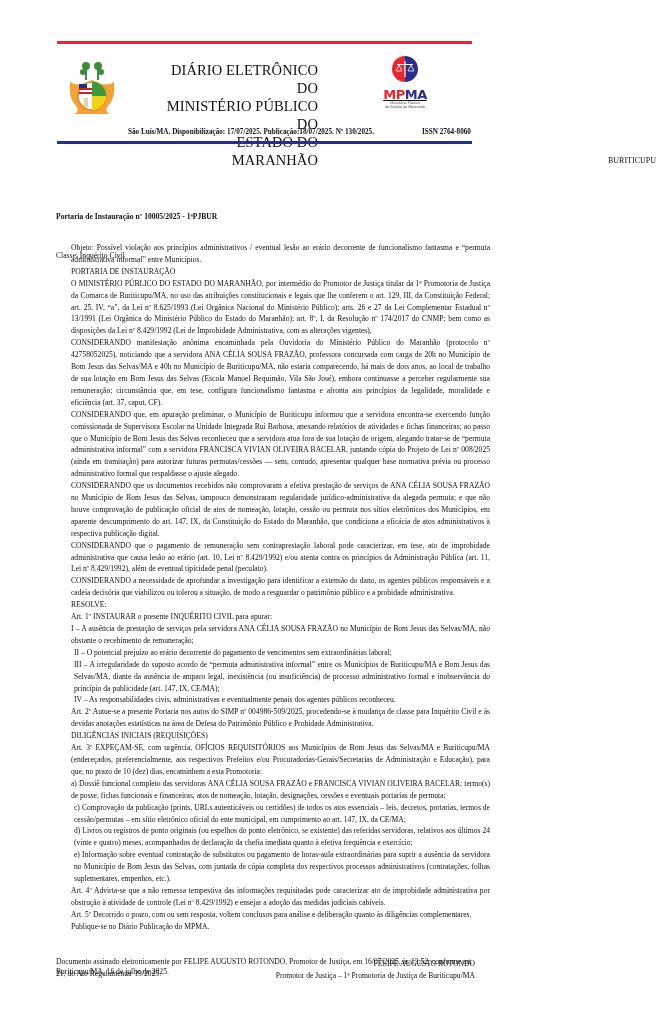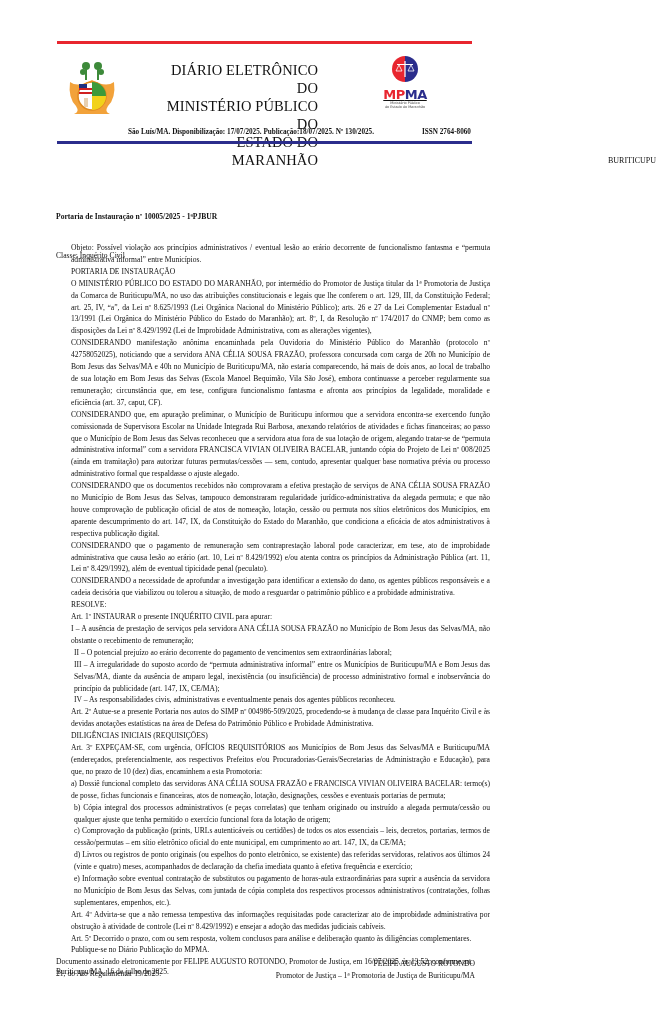--- a/index.html
+++ b/index.html
@@ -94,21 +94,20 @@
   <p>RESOLVE:</p>
   <p>Art. 1º INSTAURAR o presente INQUÉRITO CIVIL para apurar:</p>
   <p>I – A ausência de prestação de serviços pela servidora ANA CÉLIA SOUSA FRAZÃO no Município de Bom Jesus das Selvas/MA, não obstante o recebimento de remuneração;</p>
   <p class="ind">II – O potencial prejuízo ao erário decorrente do pagamento de vencimentos sem extraordinárias laboral;</p>
   <p class="ind">III – A irregularidade do suposto acordo de “permuta administrativa informal” entre os Municípios de Buriticupu/MA e Bom Jesus das Selvas/MA, diante da ausência de amparo legal, inexistência (ou insuficiência) de processo administrativo formal e inobservância do princípio da publicidade (art. 147, IX, CE/MA);</p>
   <p class="ind">IV – As responsabilidades civis, administrativas e eventualmente penais dos agentes públicos reconheceu.</p>
   <p>Art. 2º Autue-se a presente Portaria nos autos do SIMP nº 004986-509/2025, procedendo-se à mudança de classe para Inquérito Civil e às devidas anotações estatísticas na área de Defesa do Patrimônio Público e Probidade Administrativa.</p>
   <p>DILIGÊNCIAS INICIAIS (REQUISIÇÕES)</p>
   <p>Art. 3º EXPEÇAM-SE, com urgência, OFÍCIOS REQUISITÓRIOS aos Municípios de Bom Jesus das Selvas/MA e Buriticupu/MA (endereçados, preferencialmente, aos respectivos Prefeitos e/ou Procuradorias-Gerais/Secretarias de Administração e Educação), para que, no prazo de 10 (dez) dias, encaminhem a esta Promotoria:</p>
   <p>a) Dossiê funcional completo das servidoras ANA CÉLIA SOUSA FRAZÃO e FRANCISCA VIVIAN OLIVEIRA BACELAR: termo(s) de posse, fichas funcionais e financeiras, atos de nomeação, lotação, designações, cessões e eventuais portarias de permuta;</p>
-  <p class="ind">b) Cópia integral dos processos administrativos (e peças correlatas) que tenham originado ou instruído a alegada permuta/cessão ou qualquer ajuste que tenha permitido o exercício funcional fora da lotação de origem;</p>
   <p class="ind">c) Comprovação da publicação (prints, URLs autenticáveis ou certidões) de todos os atos essenciais – leis, decretos, portarias, termos de cessão/permutas – em sítio eletrônico oficial do ente municipal, em cumprimento ao art. 147, IX, da CE/MA;</p>
   <p class="ind">d) Livros ou registros de ponto originais (ou espelhos do ponto eletrônico, se existente) das referidas servidoras, relativos aos últimos 24 (vinte e quatro) meses, acompanhados de declaração da chefia imediata quanto à efetiva frequência e exercício;</p>
   <p class="ind">e) Informação sobre eventual contratação de substitutos ou pagamento de horas-aula extraordinárias para suprir a ausência da servidora no Município de Bom Jesus das Selvas, com juntada de cópia completa dos respectivos processos administrativos (contratações, folhas suplementares, empenhos, etc.).</p>
   <p>Art. 4º Advirta-se que a não remessa tempestiva das informações requisitadas pode caracterizar ato de improbidade administrativa por obstrução à atividade de controle (Lei nº 8.429/1992) e ensejar a adoção das medidas judiciais cabíveis.</p>
   <p>Art. 5º Decorrido o prazo, com ou sem resposta, voltem conclusos para análise e deliberação quanto às diligências complementares.</p>
   <p>Publique-se no Diário Publicação do MPMA.</p>
 </div>
 
 <div class="body-text" style="top:934px;margin-top:32px;">Buriticupu/MA, 16 de julho de 2025.</div>
 

